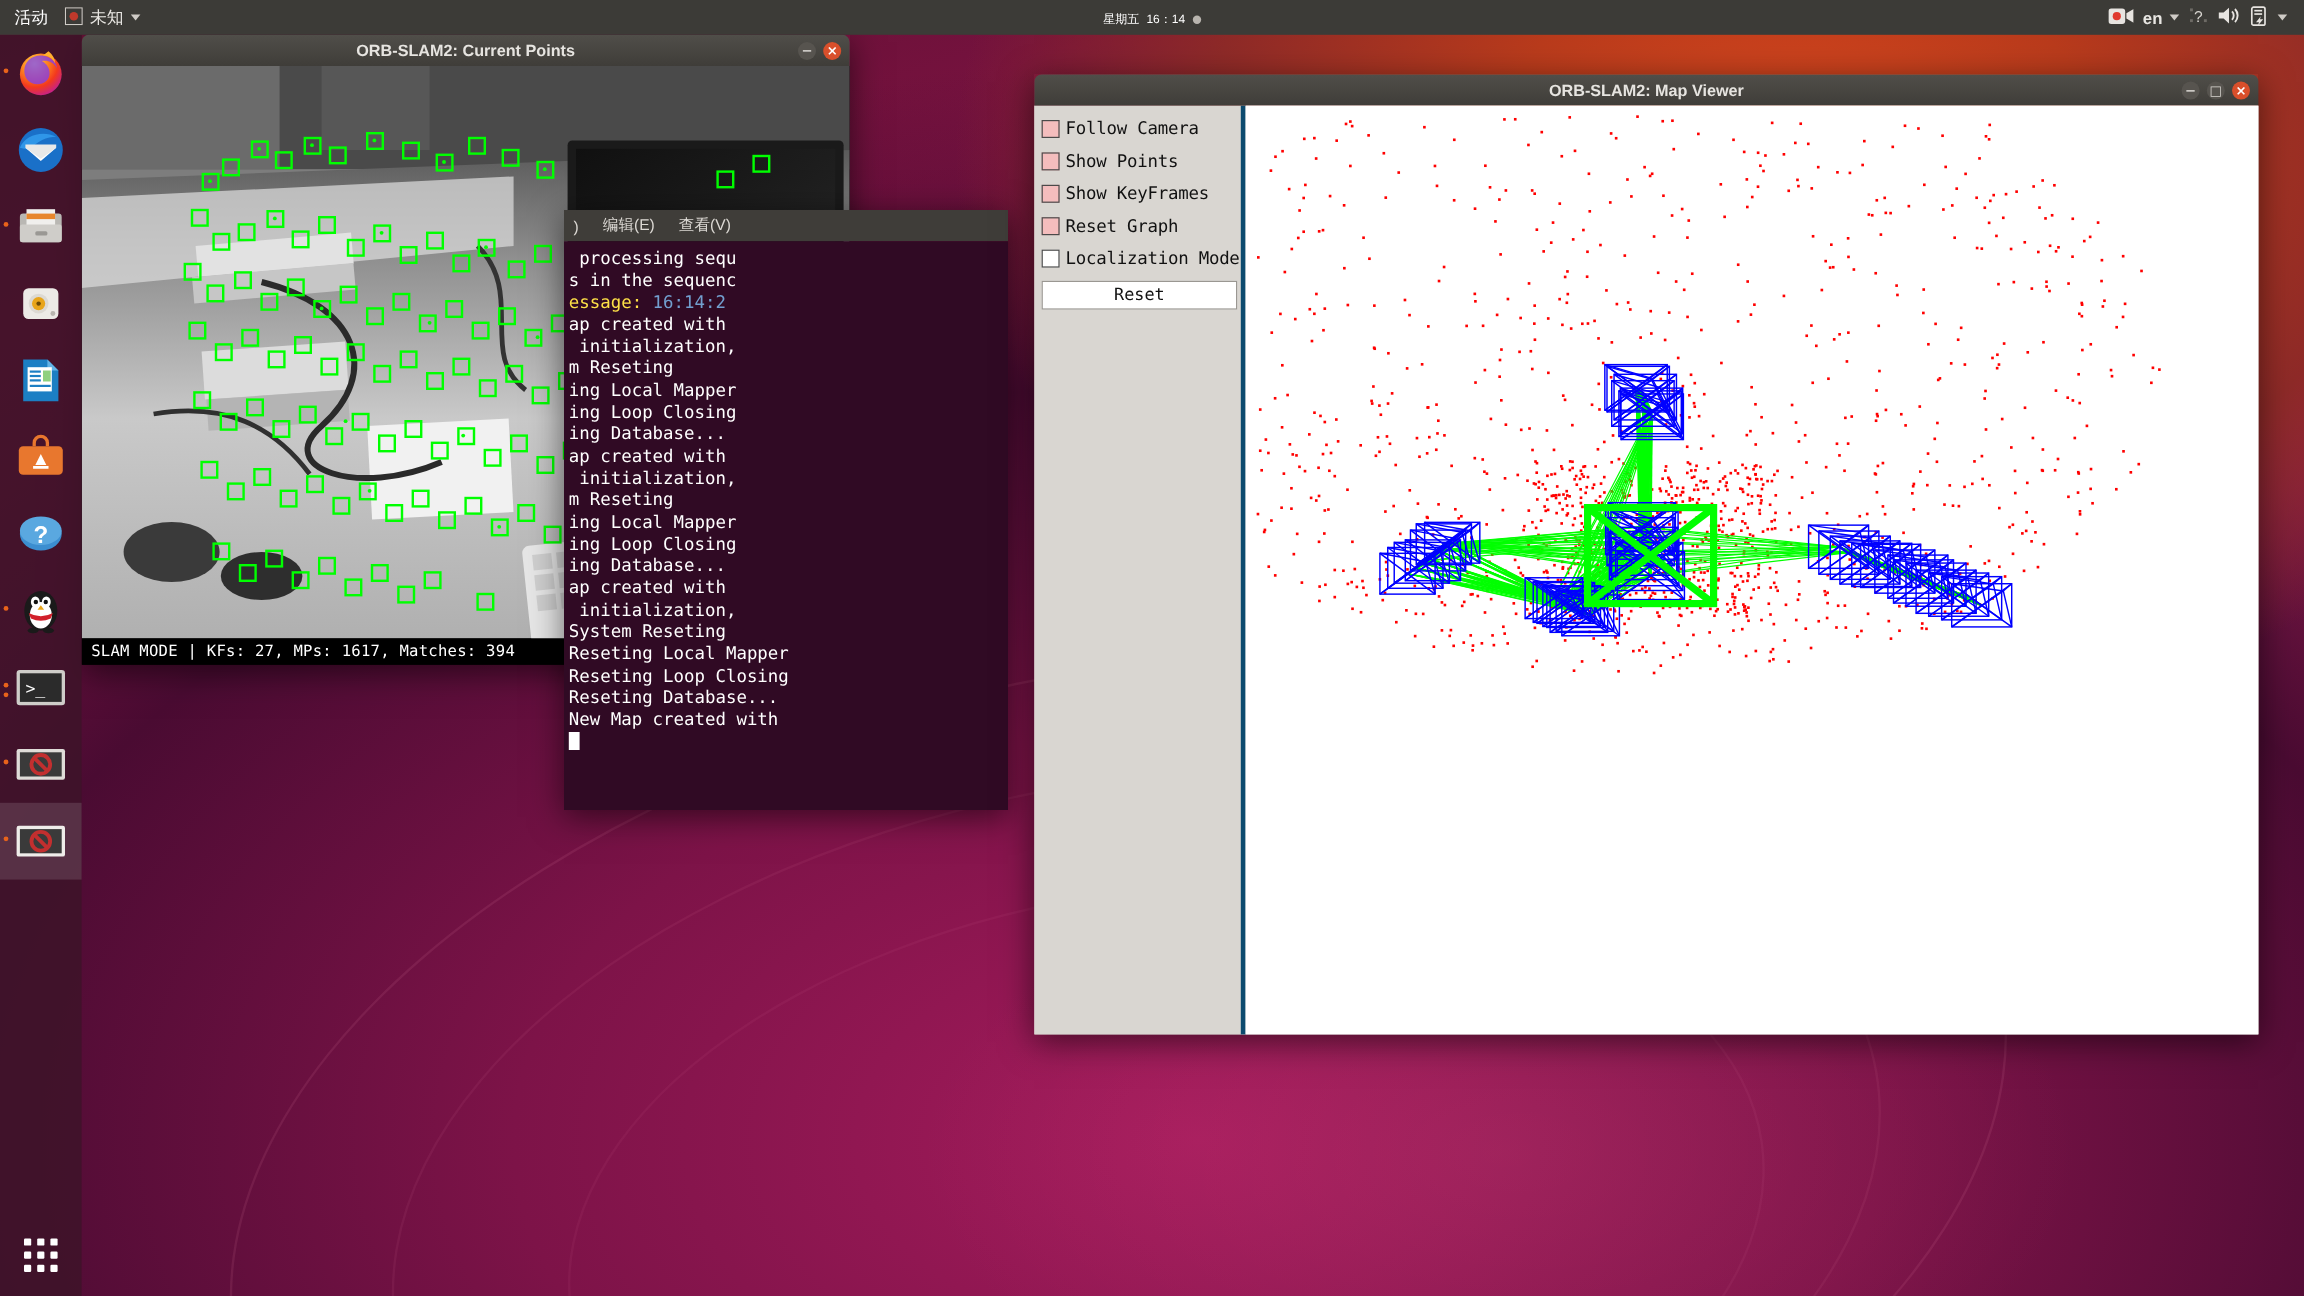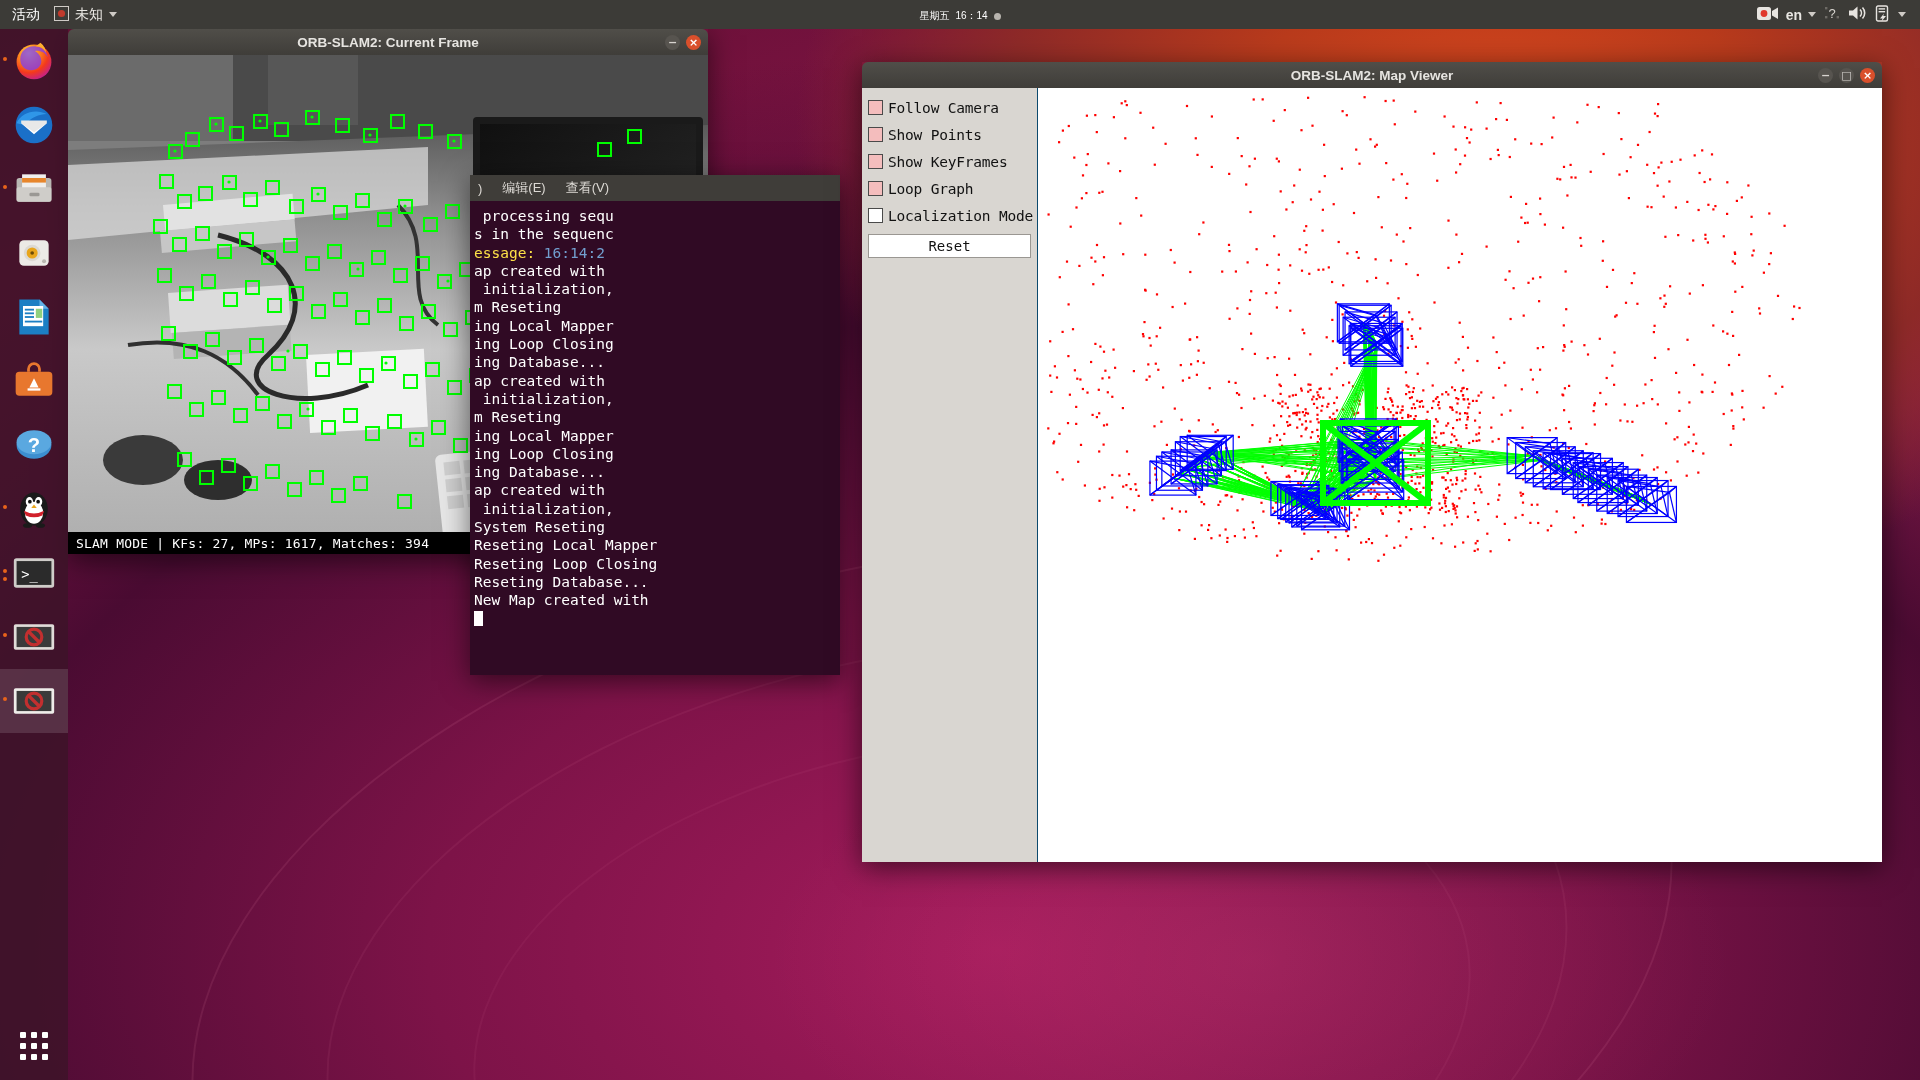--- a/index.html
+++ b/index.html
@@ -110,21 +110,21 @@
   }
   #term-body .green{color:#fde047;}
   #term-body .blue{color:#729fcf;}
   #term-body .cursor{display:inline-block;width:9px;height:15px;background:#ffffff;vertical-align:-2px;}
 
   
   #win-map{left:862px;top:62px;width:1020px;height:800px;}
   #map-body{display:flex;width:1020px;height:774px;background:#d6d3ce;}
   #map-panel{
     width:176px;height:774px;background:#d9d6d1;
-    border-right:1px solid #0c4a6e;padding:6px 0 0 6px;box-sizing:border-box;
+    border-right:4px solid #0c4a6e;padding:6px 0 0 6px;box-sizing:border-box;
     font-family:"DejaVu Sans Mono",monospace;font-size:14.5px;color:#111;
   }
   .chk-row{display:flex;align-items:center;gap:5px;height:27px;}
   .chk{
     width:15px;height:15px;border:1px solid #4a4a4a;background:#f4bdbd;box-sizing:border-box;flex:0 0 auto;
   }
   .chk.off{background:#ffffff;}
   .chk-label{white-space:nowrap;letter-spacing:-0.2px;}
   #reset-btn{
     margin-top:5px;width:163px;height:24px;background:#ffffff;border:1px solid #9a9792;
@@ -343,21 +343,21 @@
         <i></i>
         <i></i>
         <i></i>
         <i></i>
     </span>
   </div>
 </div>
 
 <div class="win" id="win-frame">
   <div class="titlebar">
-    <span>ORB-SLAM2: Current Frame</span>
+    <span>ORB-SLAM2: Current Points</span>
     <span class="ctrls">
       <span class="ctrl">−</span>
       <span class="ctrl close">×</span>
     </span>
   </div>
   <div id="frame-body">
     <svg id="frame-img" viewBox="0 0 640 477" preserveAspectRatio="none">
       <defs>
         <linearGradient id="deskg" x1="0" y1="0" x2="0" y2="1">
           <stop offset="0%" stop-color="#5a5a5a"></stop>
@@ -626,21 +626,21 @@
       <div class="chk-row">
         <span class="chk" style="background: rgb(244, 189, 189);"></span>
         <span class="chk-label">Show Points</span>
       </div>
       <div class="chk-row">
         <span class="chk" style="background: rgb(244, 189, 189);"></span>
         <span class="chk-label">Show KeyFrames</span>
       </div>
       <div class="chk-row">
         <span class="chk" style="background: rgb(244, 189, 189);"></span>
-        <span class="chk-label">Loop Graph</span>
+        <span class="chk-label">Reset Graph</span>
       </div>
       <div class="chk-row">
         <span class="chk off" style="background: rgb(255, 255, 255);"></span>
         <span class="chk-label">Localization Mode</span>
       </div>
       <div id="reset-btn">Reset</div>
     </div>
 
     <div id="map-canvas-wrap">
       <svg id="map-canvas" viewBox="0 0 844 774" preserveAspectRatio="none">

